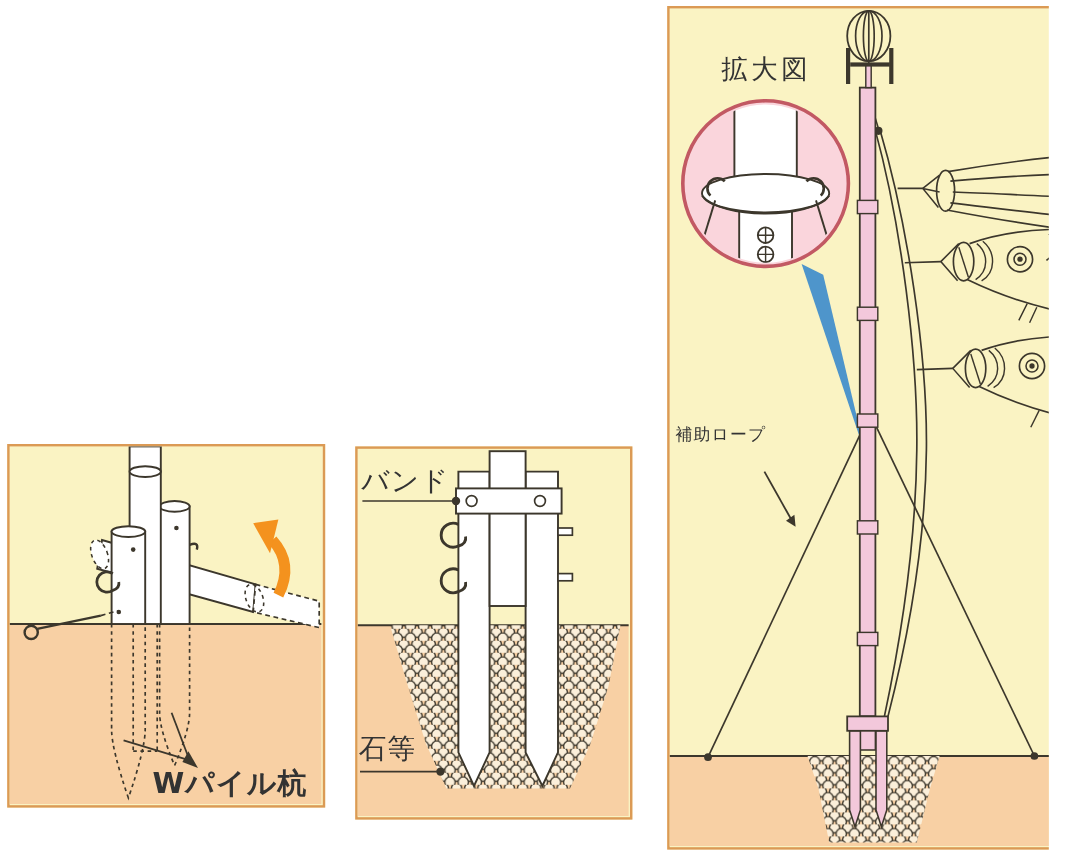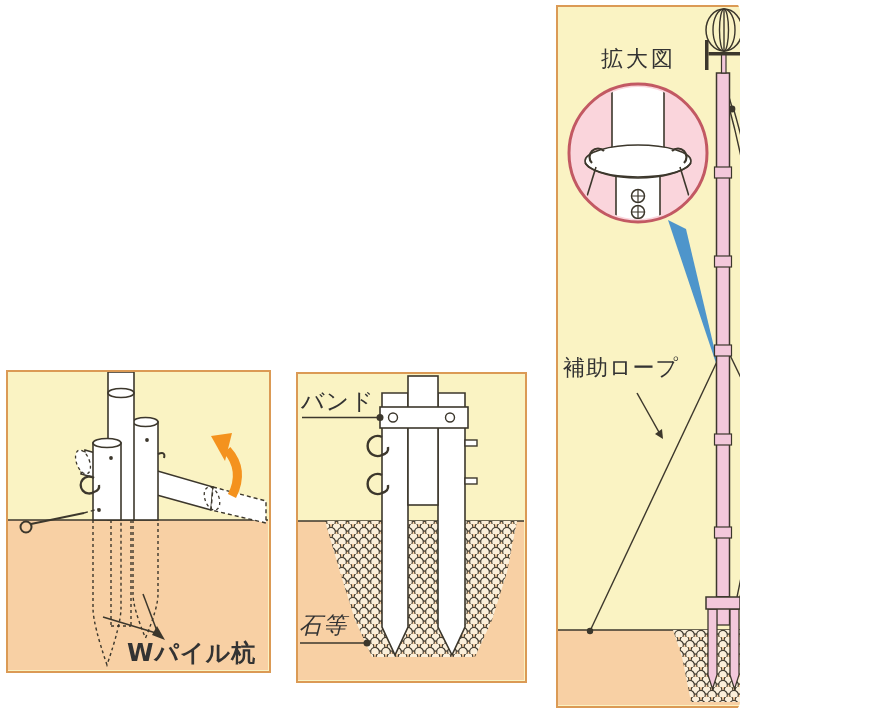--- a/index.html
+++ b/index.html
@@ -3,31 +3,31 @@
 <meta charset="utf-8">
 <style>
   :root{
     --page_bg:#ffffff; --panel_yellow:#FAF3C3; --ground_orange:#F8D0A4;
     --panel_border:#DB9A55; --pole_pink:#F3C8DB; --circle_pink:#FAD5DC;
     --circle_border:#C25963; --pointer_blue:#4E95CB; --arrow_orange:#F4921E;
     --line_dark:#3C372C; --gravel_fill:#FBEFDA; --text_dark:#333333;
   }
   *{margin:0;padding:0;box-sizing:border-box;}
   body{background:var(--page_bg);font-family:"DejaVu Sans","Liberation Sans",sans-serif;}
-  .stage{position:relative;width:740px;height:713px;background:var(--page_bg);overflow:hidden;border-radius:12px;}
+  .stage{position:relative;width:874px;height:713px;background:var(--page_bg);overflow:hidden;}
   .panel{position:absolute;border:2.5px solid var(--panel_border);background:var(--panel_yellow);}
   .panel svg{position:absolute;left:0;top:0;display:block;}
   #panel-left  {left:6px;  top:370px;width:265px;height:303px;}
   #panel-middle{left:296px;top:372px;width:231px;height:311px;}
   #panel-right {left:556px;top:5px;  width:334px;height:703px;}
   .label{position:absolute;color:var(--text_dark);white-space:nowrap;line-height:1.1;}
   #lbl-enlarged {left:601px;top:47px; font-size:22px;letter-spacing:3px;}
-  #lbl-auxrope  {left:563px;top:356px;font-size:22px;letter-spacing:1px;}
+  #lbl-auxrope  {left:563px;top:356px;font-size:14px;letter-spacing:1px;}
   #lbl-band     {left:301px;top:389px;font-size:23px;letter-spacing:1px;}
-  #lbl-stones   {left:299px;top:613px;font-size:23px;letter-spacing:1px;font-style:italic;}
+  #lbl-stones   {left:299px;top:613px;font-size:23px;letter-spacing:1px;}
   #lbl-wpile    {left:127px;top:640px;font-size:24px;letter-spacing:1px;font-weight:bold;}
   .ln{stroke:var(--line_dark);fill:none;}
   .wt{fill:#ffffff;stroke:var(--line_dark);}
   .pk{fill:var(--pole_pink);stroke:var(--line_dark);}
 </style>
 </head>
 <body>
 
 <div class="stage">
 

